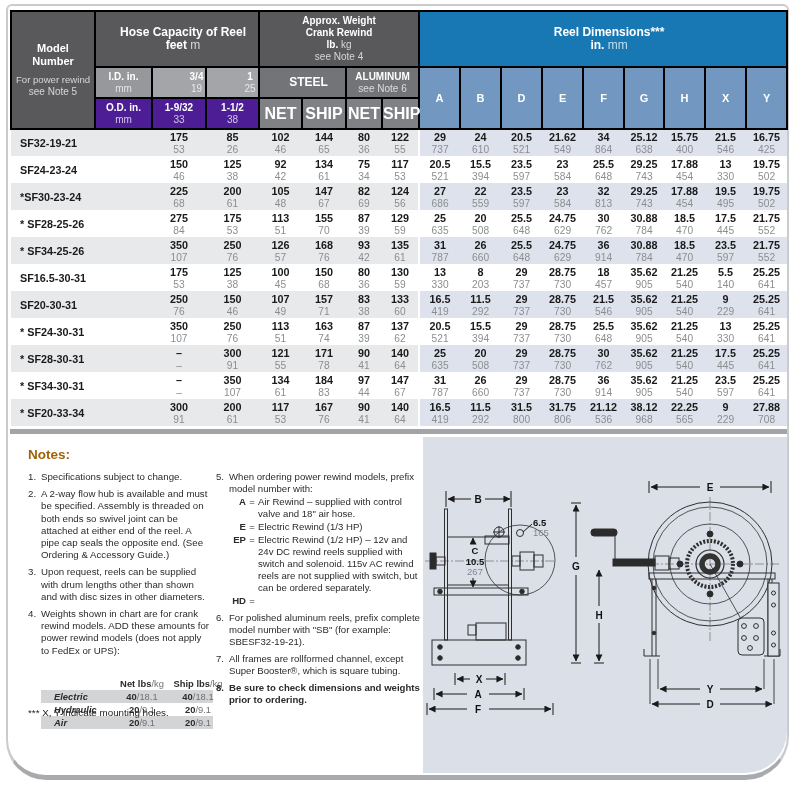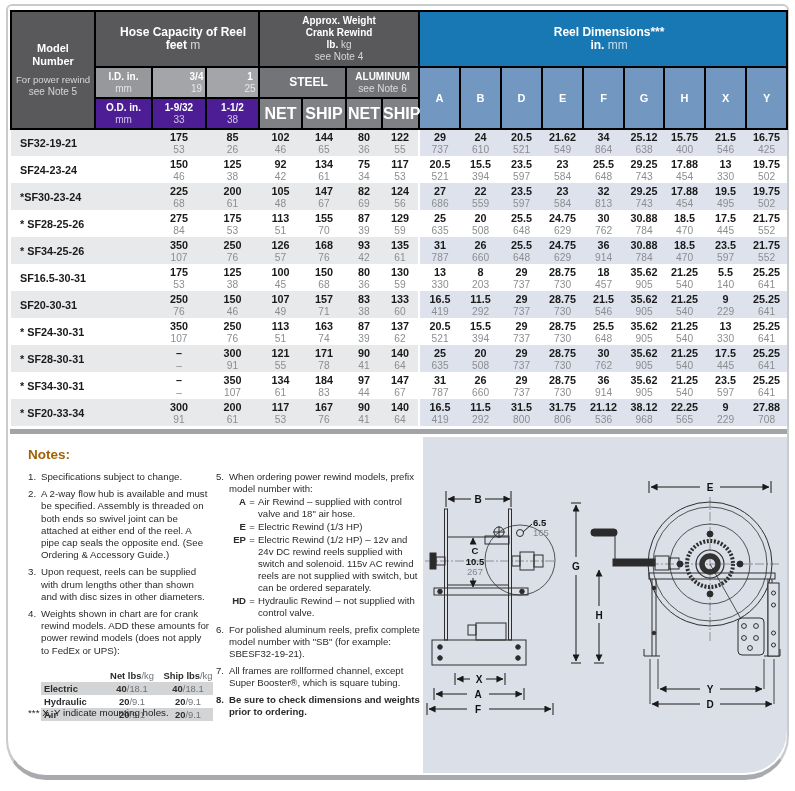--- a/index.html
+++ b/index.html
@@ -41,23 +41,23 @@
   .ncol1{left:28px;width:184px;}
   .ncol2{left:216px;width:206px;font-size:9.6px;line-height:12px;}
   .note{display:flex;margin-bottom:5px;}
   .nnum{flex:0 0 13px;}
   .ntext{flex:1;}
   .sub{display:flex;margin-top:1px;}
   .skey{flex:0 0 17px;text-align:right;font-weight:700;}
   .seq{flex:0 0 12px;text-align:center;}
   .stext{flex:1;}
   .bold{font-weight:700;}
-  .wtbl{margin:12px 0 6px 13px;width:172px;font-size:9.4px;}
+  .wtbl{margin:20px 0 6px 13px;width:172px;font-size:9.4px;}
   .wrow{display:flex;line-height:13px;}
-  .wlab{flex:0 0 60px;font-weight:700;padding-left:3px;}
+  .wlab{flex:0 0 60px;font-weight:700;padding-left:13px;font-style:italic;}
   .wcell{flex:0 0 56px;text-align:center;}
   .wg{color:#6f7174;font-weight:400;}
   .wstripe{background:#d2d4d6;}
   .notice{position:absolute;left:28px;top:705px;width:392px;font-size:9.8px;line-height:16px;color:#222;}
   
   .panel{position:absolute;left:423px;top:437px;width:364px;height:336px;background:#dbdfe8;border-radius:0 0 42px 0;}
   svg text{font-family:"Liberation Sans",sans-serif;}
   .dtxt{font-size:10px;font-weight:700;fill:#111;}
   .dtxts{font-size:9.5px;font-weight:700;fill:#111;}
   .dgray{font-size:9.5px;fill:#85878a;font-weight:400;}
@@ -924,21 +924,20 @@
           <span class="skey">E</span>
           <span class="seq">=</span>
           <span class="stext">Electric Rewind (1/3 HP)</span>
         </div><div class="sub">
           <span class="skey">EP</span>
           <span class="seq">=</span>
           <span class="stext">Electric Rewind (1/2 HP) – 12v and 24v DC rewind reels supplied with switch and solenoid. 115v AC rewind reels are not supplied with switch, but can be ordered separately.</span>
         </div><div class="sub">
           <span class="skey">HD</span>
           <span class="seq">=</span>
-          <span class="stext">Hydraulic Rewind – not supplied with control valve.</span>
         </div></span>
     </div>
     <div class="note">
       <span class="nnum">6.</span>
       <span class="ntext"><span>For polished aluminum reels, prefix complete model number with "SB" (for example: SBESF32-19-21).</span></span>
     </div>
     <div class="note">
       <span class="nnum">7.</span>
       <span class="ntext"><span>All frames are rollformed channel, except Super Booster®, which is square tubing.</span></span>
     </div>

